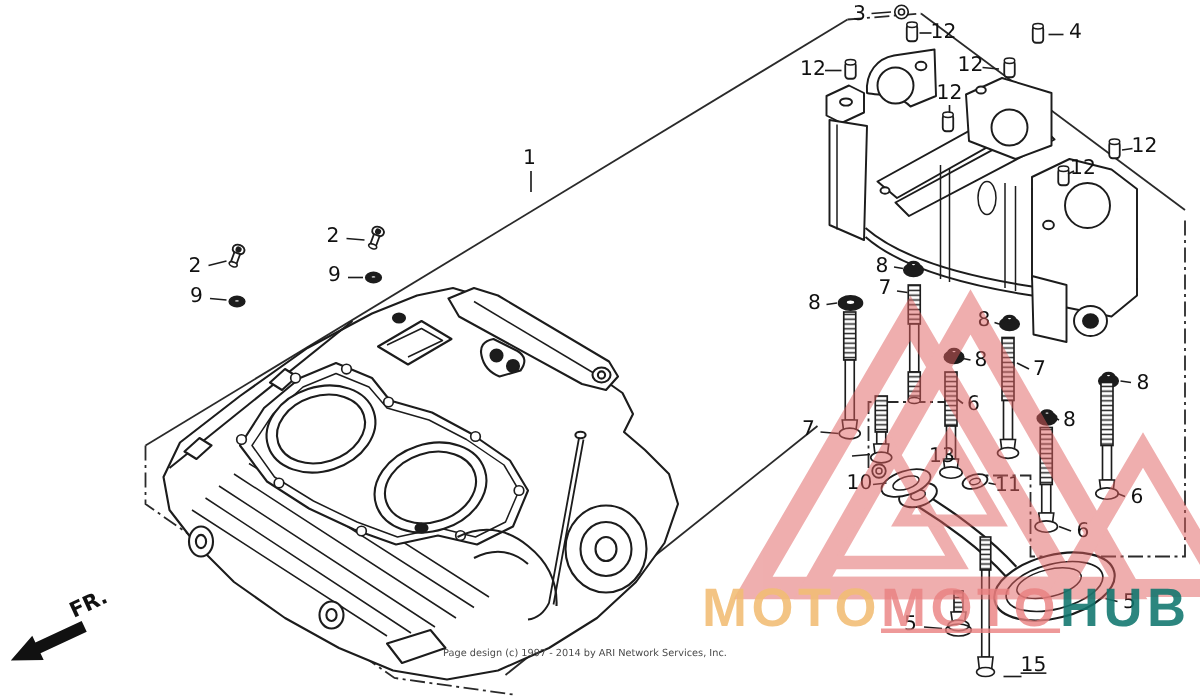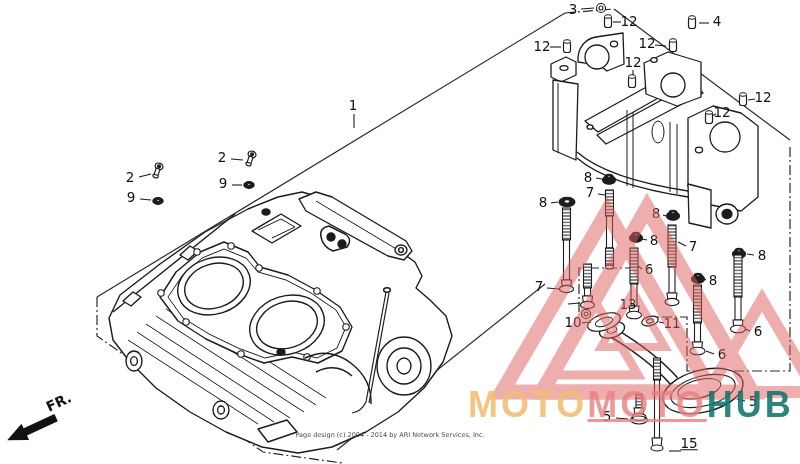--- a/index.html
+++ b/index.html
@@ -308,21 +308,21 @@
       <div class="callout" style="left: 758px; top: 332px;">6</div>
       <div class="callout" style="left: 722px; top: 355px;">6</div>
       <div class="callout" style="left: 573px; top: 323px;">10</div>
       <div class="callout" style="left: 672px; top: 324px;">11</div>
       <div class="callout" style="left: 753px; top: 402px;">5</div>
       <div class="callout" style="left: 607px; top: 417px;">5</div>
       <div class="callout" style="left: 689px; top: 444px; text-decoration: underline;">15</div>
     </div>
 
 <div id="copyright">
-  <div>Page design (c) 2004 - 2014 by ARI Network Services, Inc.</div>
+  <div>Page design (c) 1997 - 2014 by ARI Network Services, Inc.</div>
 </div>
 
 <div id="watermark-layer">
   <svg width="800" height="464" viewBox="0 0 800 464">
     <g opacity="0.5" stroke="#e05f5f" fill="none" stroke-linejoin="miter">
       <path d="M607,212 L502,392 L712,392 Z" stroke-width="15"></path>
       <path d="M647,208 L542,392 L752,392 Z" stroke-width="15"></path>
       <path d="M594,300 L550,375 L638,375 Z" stroke-width="9"></path>
       <path d="M633,292 L601,347 L665,347 Z" stroke-width="8"></path>
       <path d="M762,300 L708,392 L816,392 Z" stroke-width="12"></path>

